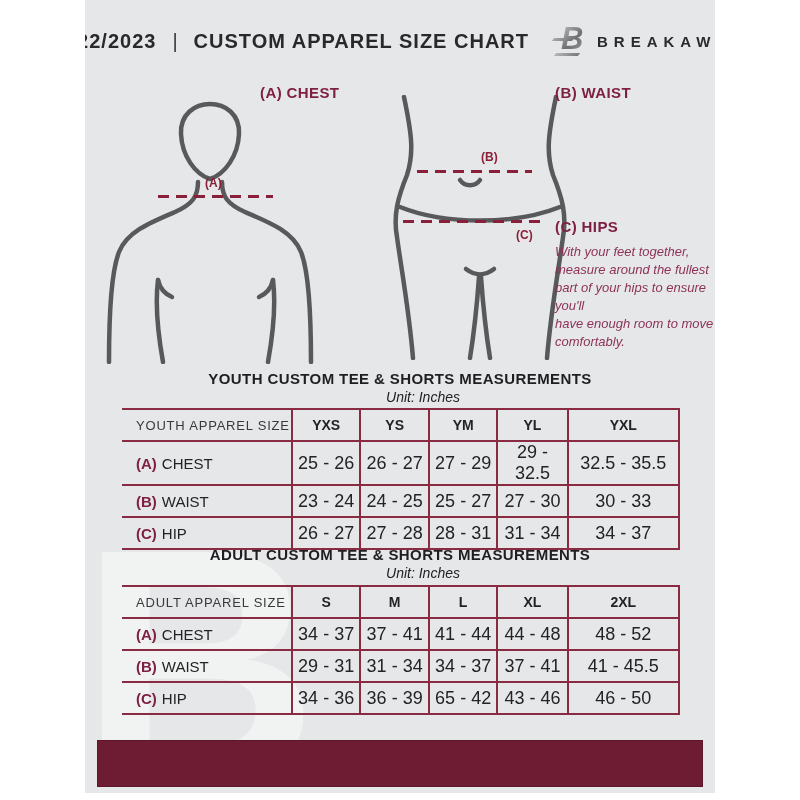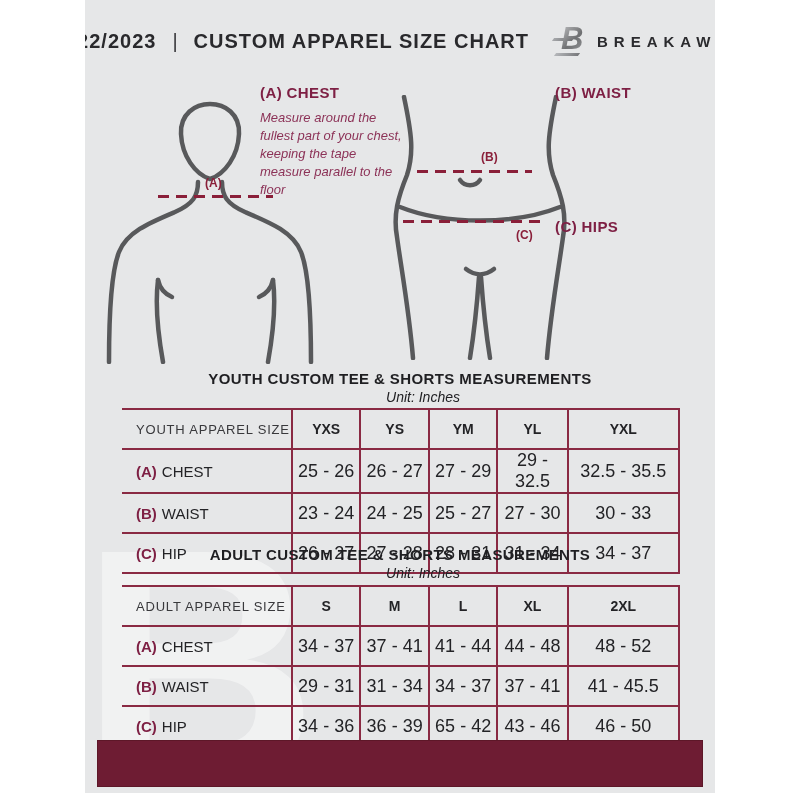--- a/index.html
+++ b/index.html
@@ -50,21 +50,21 @@
   .guide{position:absolute;z-index:2;}
   .guide h3{font-size:15px;font-weight:bold;color:var(--maroon);letter-spacing:0.4px;margin-bottom:8px;}
   .guide p{font-size:13px;font-style:italic;color:var(--body-maroon);line-height:1.38;white-space:pre-line;}
 
   
   .tbl-title{position:absolute;width:100%;text-align:center;font-size:15px;font-weight:bold;
     letter-spacing:0.4px;color:#1f1f22;z-index:2;}
   .tbl-unit{position:absolute;width:100%;text-align:center;font-size:14px;font-style:italic;
     color:#222225;z-index:2;padding-left:46px;}
   table.size{position:absolute;left:37px;width:558px;border-collapse:collapse;z-index:2;table-layout:fixed;}
-  table.size tr{height:40px;}
+  table.size tr{height:32px;}
   table.size tr{border-top:2px solid var(--table-line);}
   table.size tr.last{border-bottom:2px solid var(--table-line);}
   table.size td,table.size th{vertical-align:middle;font-size:18px;color:var(--ink);}
   table.size .lblcol{text-align:left;padding-left:14px;}
   table.size th.lblcol{font-weight:normal;font-size:13px;letter-spacing:0.8px;color:#39393c;}
   table.size td.val,table.size th.szh{text-align:center;border-left:2px solid var(--table-line);}
   table.size td.val:last-child,table.size th.szh:last-child{border-right:2px solid var(--table-line);}
   table.size th.szh{font-weight:bold;font-size:14px;}
   table.size .k{font-weight:bold;color:var(--maroon);margin-right:5px;}
   table.size td.lblcol{font-size:15px;}
@@ -114,27 +114,28 @@
       <path d="M 89,182 C 87,210 84,238 80,263"></path>
       <path d="M 91,182 C 93,210 96,238 100,263"></path>
     </svg>
     <div class="dash" style="left:332px;top:170px;width:115px;"></div>
     <span class="marker" style="left:396px;top:150px;">(B)</span>
     <div class="dash" style="left:318px;top:220px;width:137px;"></div>
     <span class="marker" style="left:431px;top:228px;">(C)</span>
 
     <div class="guide" style="left:175px;top:84px;width:148px;">
       <h3>(A) CHEST</h3>
-      <p>Measure around the fullest part of your chest, keeping the tape measure parallel to the floor</p>
     </div>
     <div class="guide" style="left:470px;top:84px;width:158px;">
       <h3>(B) WAIST</h3>
     </div>
     <div class="guide" style="left:470px;top:218px;width:162px;">
       <h3>(C) HIPS</h3>
+      <p>With your feet together, measure around the fullest part of your hips to ensure you'll
+have enough room to move comfortably.</p>
     </div>
 
     <div class="tbl-title" style="top:370px;">YOUTH CUSTOM TEE &amp; SHORTS MEASUREMENTS</div>
     <div class="tbl-unit" style="top:389px;">Unit: Inches</div>
     <table class="size" style="top:408px;">
       <colgroup>
         <col style="width:30.5%">
           <col style="width:12.3%">
           <col style="width:12.3%">
         <col style="width:12.3%">

